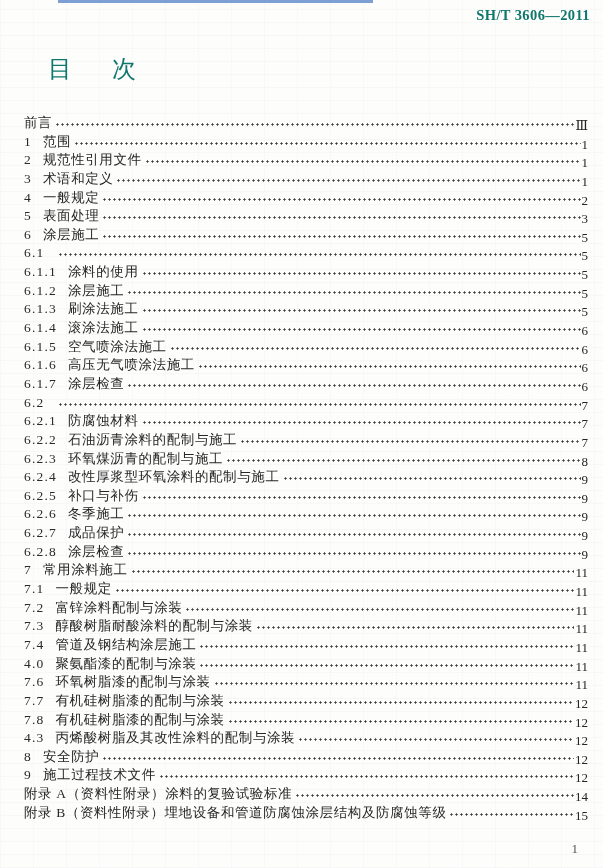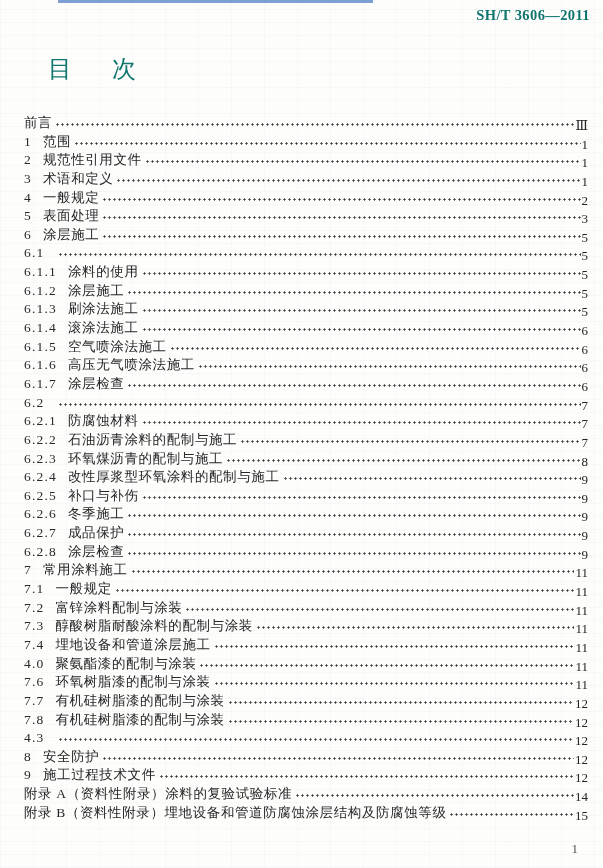--- a/index.html
+++ b/index.html
@@ -279,21 +279,21 @@
 
     <div class="toc-row">
       <span class="toc-num">7.3</span>
       <span class="toc-label">醇酸树脂耐酸涂料的配制与涂装</span>
       <span class="toc-leader"></span>
       <span class="toc-page">11</span>
     </div>
 
     <div class="toc-row">
       <span class="toc-num">7.4</span>
-      <span class="toc-label">埋地设备和管道涂层施工</span>
+      <span class="toc-label">管道及钢结构涂层施工</span>
       <span class="toc-leader"></span>
       <span class="toc-page">11</span>
     </div>
 
     <div class="toc-row">
       <span class="toc-num">4.0</span>
       <span class="toc-label">聚氨酯漆的配制与涂装</span>
       <span class="toc-leader"></span>
       <span class="toc-page">11</span>
     </div>
@@ -314,20 +314,21 @@
 
     <div class="toc-row">
       <span class="toc-num">7.8</span>
       <span class="toc-label">有机硅树脂漆的配制与涂装</span>
       <span class="toc-leader"></span>
       <span class="toc-page">12</span>
     </div>
 
     <div class="toc-row">
       <span class="toc-num">4.3</span>
+      <span class="toc-label">丙烯酸树脂及其改性涂料的配制与涂装</span>
       <span class="toc-leader"></span>
       <span class="toc-page">12</span>
     </div>
 
     <div class="toc-row">
       <span class="toc-num">8</span>
       <span class="toc-label">安全防护</span>
       <span class="toc-leader"></span>
       <span class="toc-page">12</span>
     </div>

